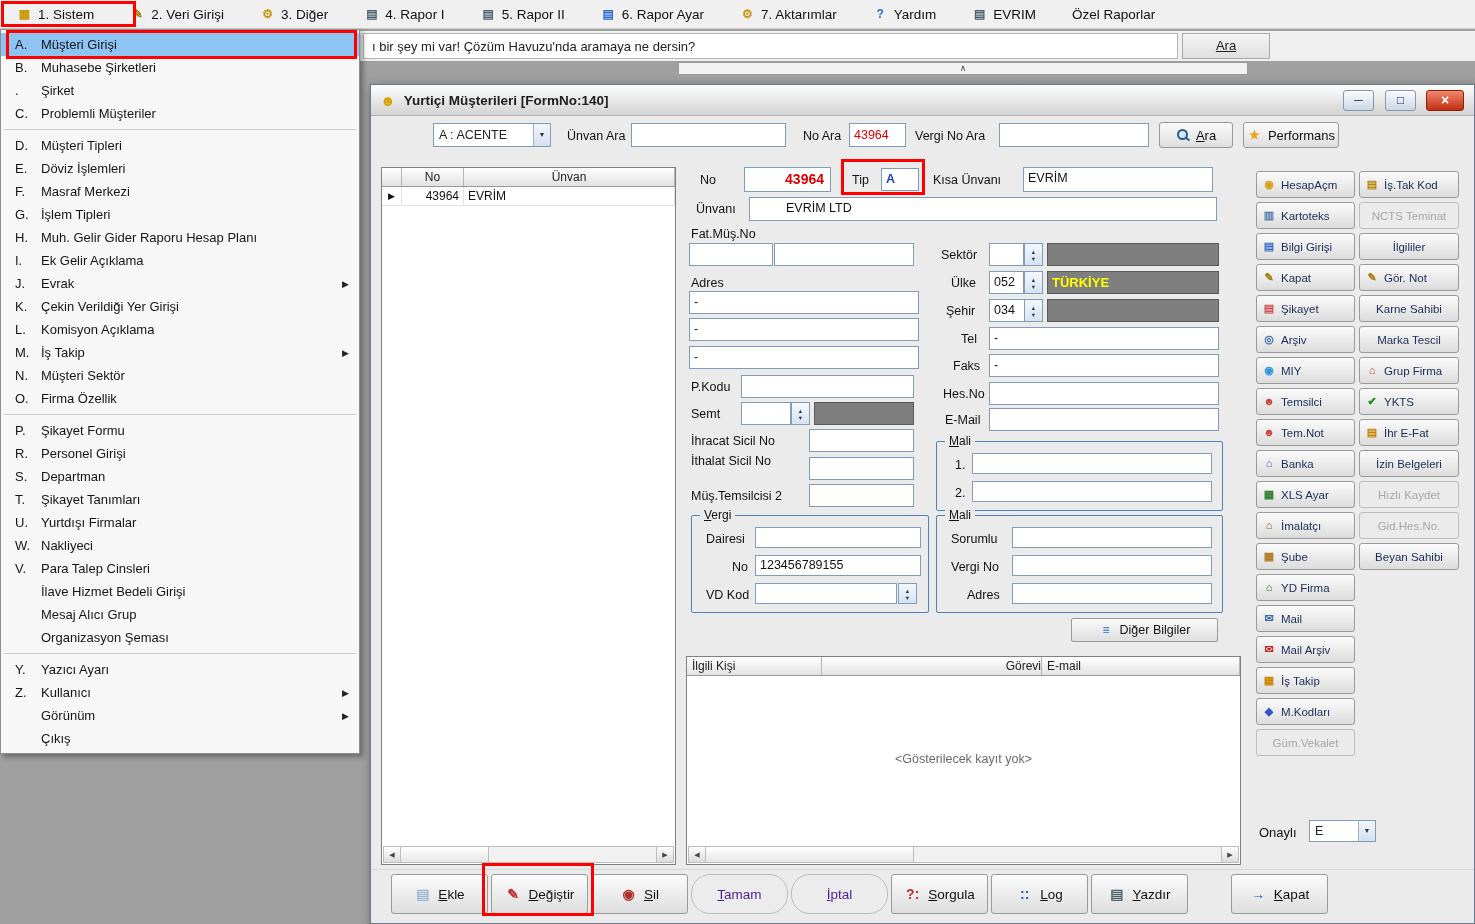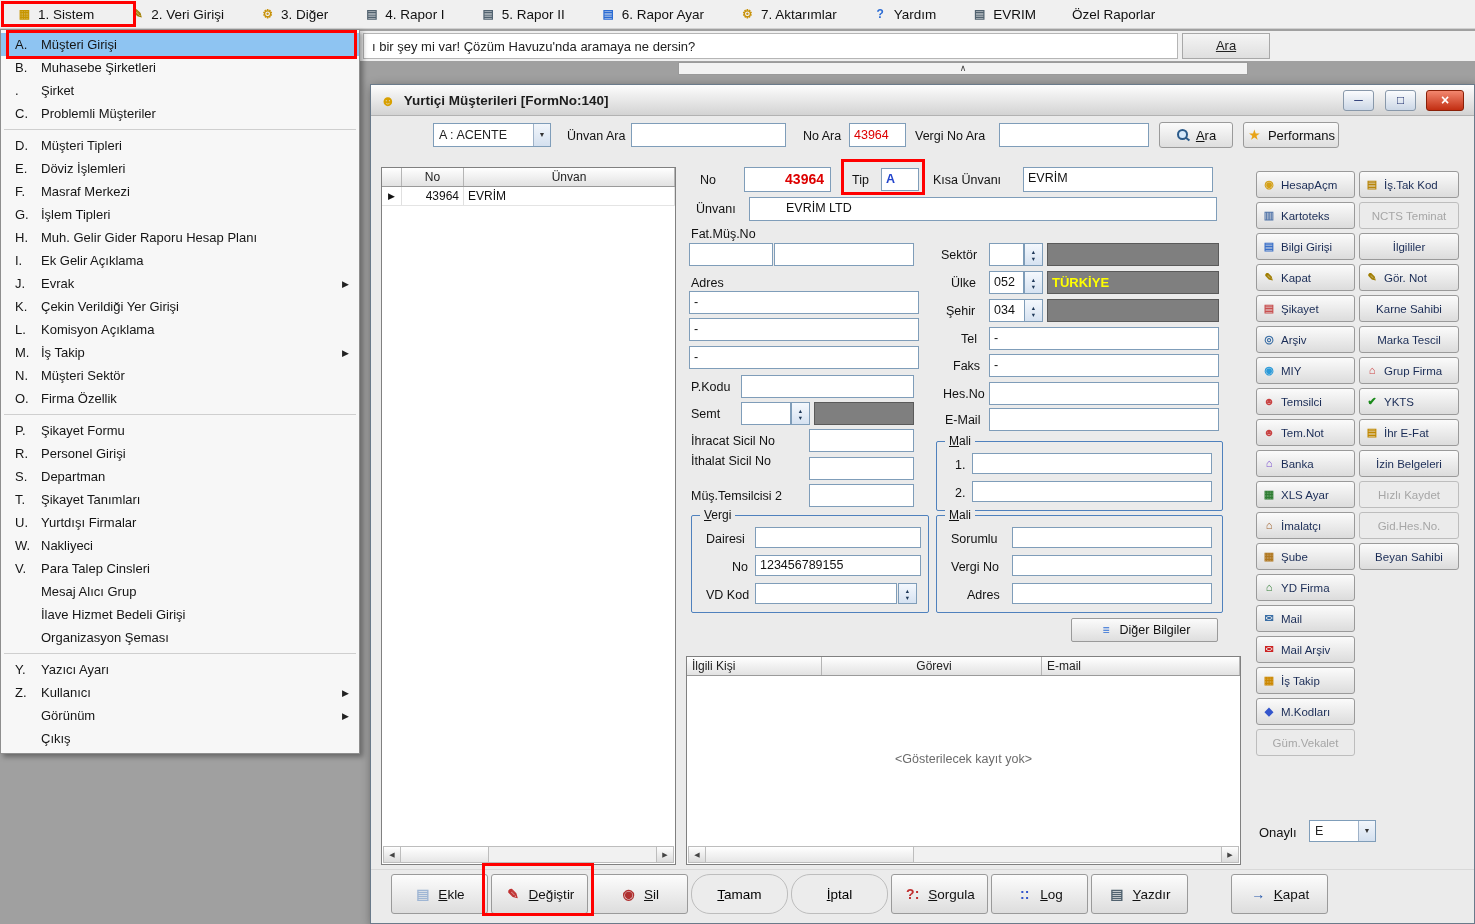--- a/index.html
+++ b/index.html
@@ -95,21 +95,21 @@
   .side-btn { height:27px; background:linear-gradient(#fbfbfb,#dcdcdc); border:1px solid #9a9a9a; border-radius:3px;
               display:flex; align-items:center; gap:5px; padding:0 5px; font-size:11.5px; color:#1a2c56; white-space:nowrap; overflow:hidden; }
   .side-btn.center { justify-content:center; }
   .side-btn.disabled { background:#ebebeb; border-color:#bdbdbd; color:#a6a6a6; }
   .side-btn .ic { font-size:11px; width:14px; flex:0 0 14px; }
 
   
   #bottom-bar { position:absolute; left:0; top:784px; width:100%; height:56px; border-top:1px solid #d8d8d8; }
   .big-btn { position:absolute; top:4px; width:97px; height:40px; background:linear-gradient(#fcfcfc,#dddddd);
              border:1px solid #9a9a9a; border-radius:3px; display:flex; align-items:center; justify-content:center; gap:7px; font-size:13.5px; color:#111; }
-  .big-btn.disabled { background:#ececec; border-color:#bdbdbd; color:#000000;border-radius:19px; }
+  .big-btn.disabled { background:#ececec; border-color:#bdbdbd; color:#4c1d95;border-radius:19px; }
   .big-ic { font-size:14px; width:17px; }
   .bb-label { display:block; }
   .bb-label::first-letter { text-decoration:underline; }
 
   
   .anno { position:absolute; border:3px solid #ff0000; z-index:50; pointer-events:none; }
 </style>
 </head>
 <body>
 
@@ -257,25 +257,25 @@
       <div class="menu-item">
         <span class="mkey">W.</span>
         <span class="mlabel">Nakliyeci</span>
       </div>
       <div class="menu-item">
         <span class="mkey">V.</span>
         <span class="mlabel">Para Talep Cinsleri</span>
       </div>
       <div class="menu-item">
         <span class="mkey"></span>
+        <span class="mlabel">İlave Hizmet Bedeli Girişi</span>
+      </div>
+      <div class="menu-item">
+        <span class="mkey"></span>
         <span class="mlabel">Mesaj Alıcı Grup</span>
-      </div>
-      <div class="menu-item">
-        <span class="mkey"></span>
-        <span class="mlabel">İlave Hizmet Bedeli Girişi</span>
       </div>
       <div class="menu-item">
         <span class="mkey"></span>
         <span class="mlabel">Organizasyon Şeması</span>
       </div>
       <div class="menu-sep"></div>
       <div class="menu-item">
         <span class="mkey">Y.</span>
         <span class="mlabel">Yazıcı Ayarı</span>
       </div>
@@ -446,21 +446,21 @@
     </div>
 
     <div class="diger-btn" style="left:700px; top:533px; width:147px;">
       <span class="ic" style="color:#2a6bd4;">≡</span>
       <span>Diğer Bilgiler</span>
     </div>
 
     <div class="grid" style="left:315px; top:571px; width:555px; height:209px;">
       <div class="g-header">
         <div class="g-h-cell" style="width:135px; text-align:left; padding-left:5px;">İlgili Kişi</div>
-        <div class="g-h-cell" style="width:220px; text-align:center; padding-left:5px;">Görevi</div>
+        <div class="g-h-cell" style="width:220px; text-align:right; padding-left:5px;">Görevi</div>
         <div class="g-h-cell" style="flex:1; text-align:left; padding-left:5px;">E-mail</div>
       </div>
       <div class="empty-note" style="top:95px;">&lt;Gösterilecek kayıt yok&gt;</div>
       <div class="hscroll" style="width:551px;">
         <div class="sb-btn">◀</div>
         <div class="sb-thumb" style="width:208px;"></div>
         <div class="sb-track"></div>
         <div class="sb-btn right">▶</div>
       </div>
     </div>

